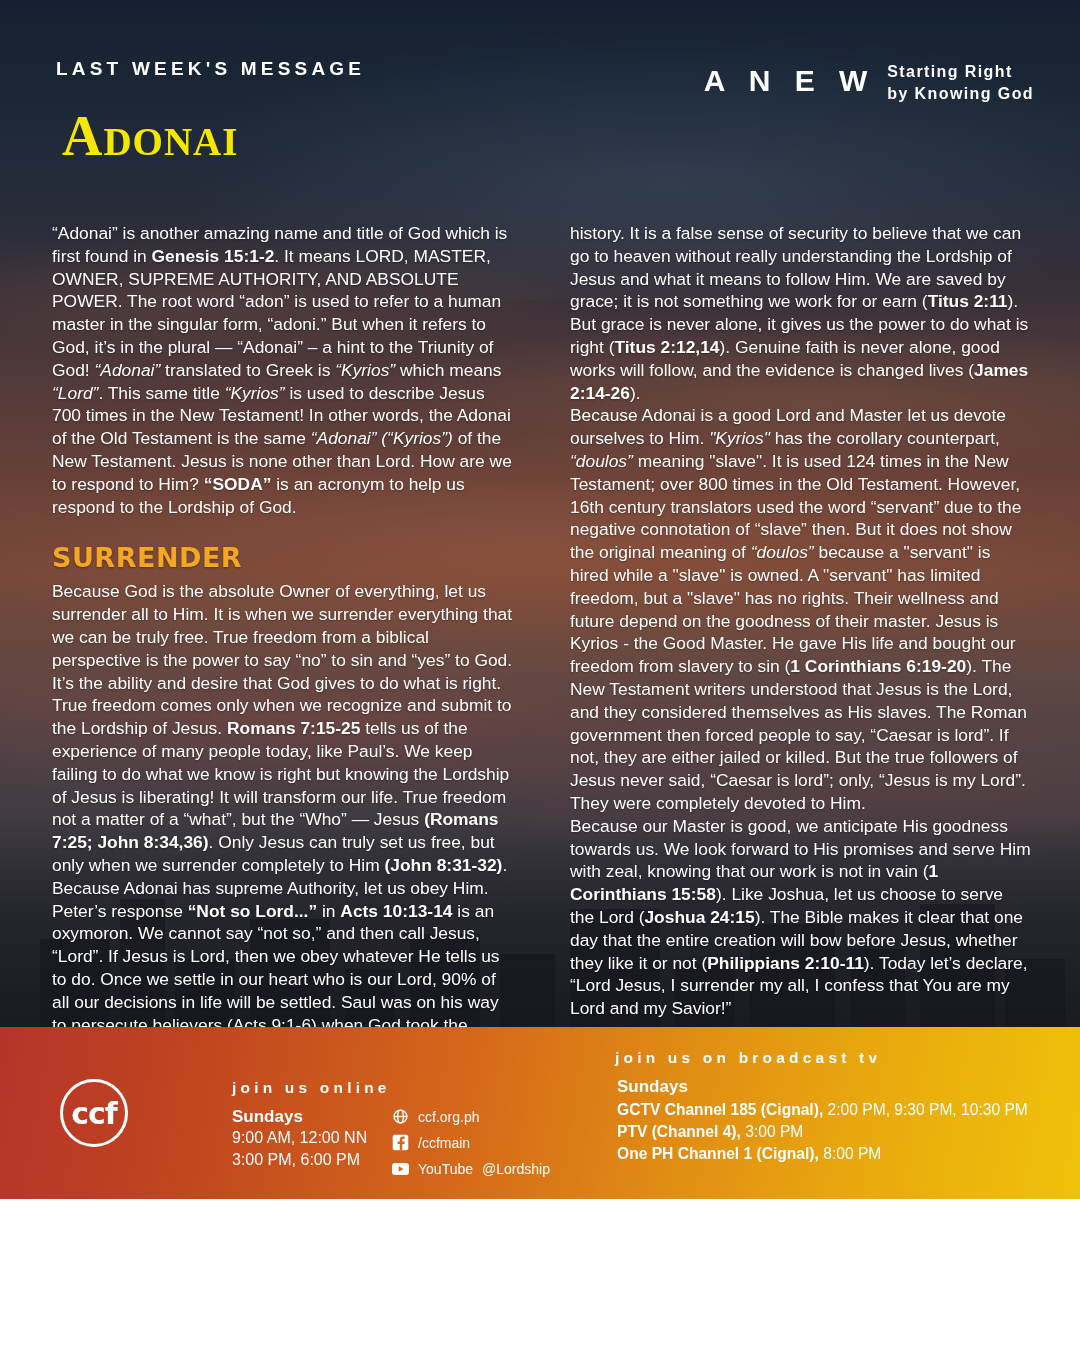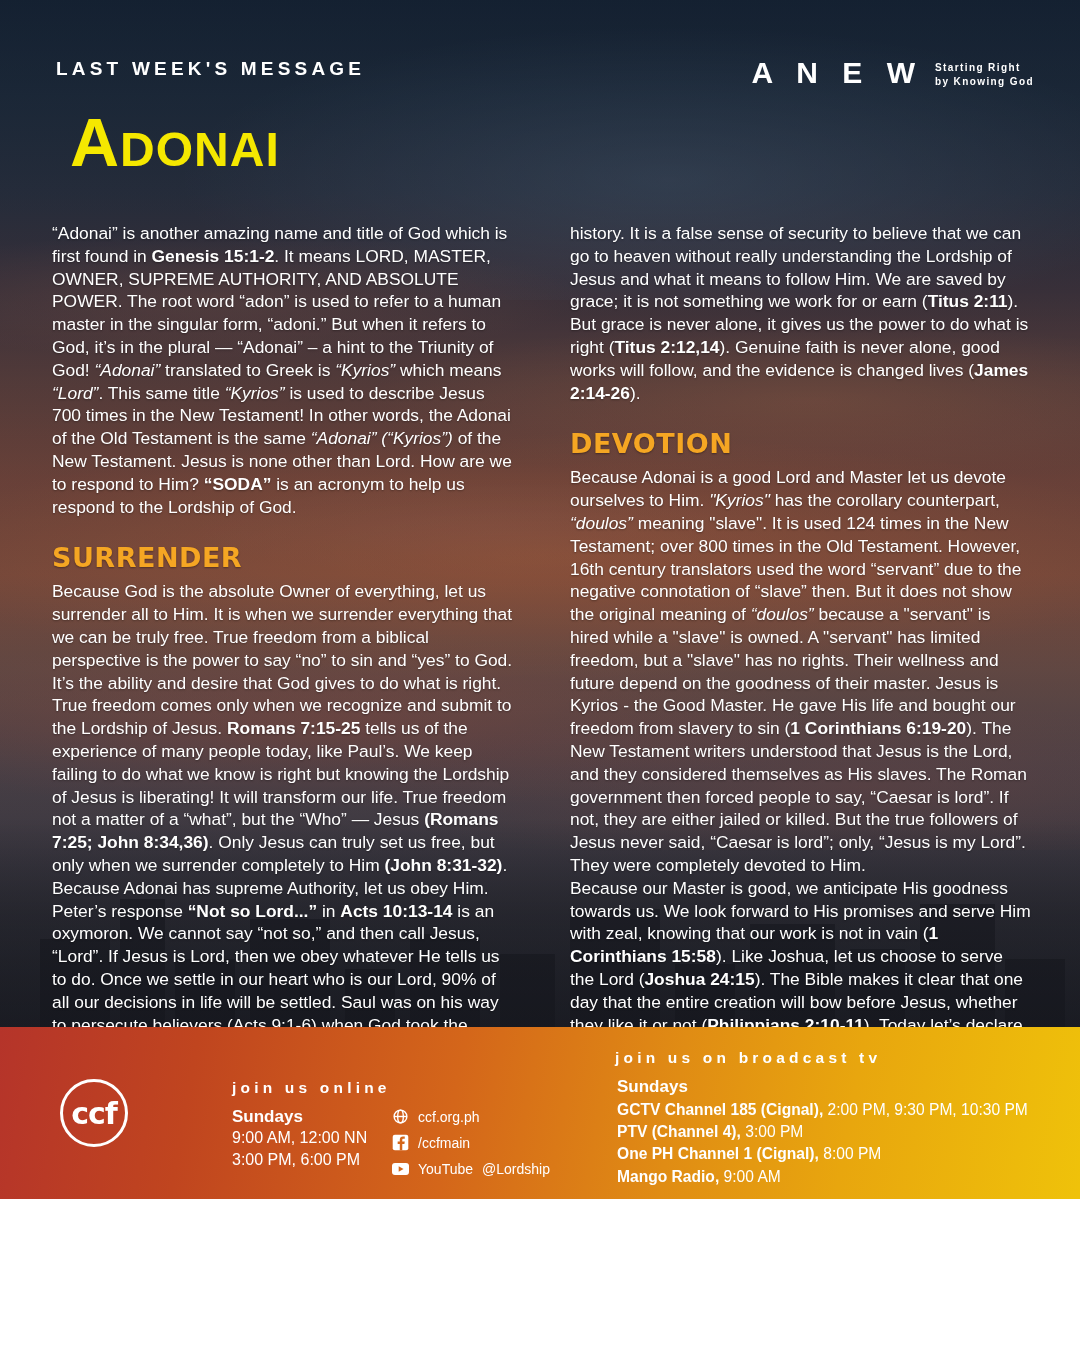--- a/index.html
+++ b/index.html
@@ -73,28 +73,28 @@
   .lastweek {
     color: #fff; font-size: 19px; font-weight: bold; letter-spacing: 4.2px;
     text-transform: uppercase;
   }
   .brandwrap { display: flex; align-items: center; gap: 12px; }
   .anew {
     color: #fff; font-size: 30px; font-weight: bold; letter-spacing: 8px;
     line-height: 1;
   }
   .tagline {
-    color: #fff; font-size: 10px; font-weight: bold; letter-spacing: 1.4px;
+    color: #fff; font-size: 16px; font-weight: bold; letter-spacing: 1.4px;
     line-height: 1.35; padding-top: 3px; text-align: left;
   }
   .title {
-    position: absolute; top: 108px; left: 70px;
-    color: #f5e800; font-size: 68px; font-weight: bold;
+    position: absolute; top: 108px; left: 62px;
+    color: #f5e800; font-size: 56px; font-weight: bold;
     letter-spacing: 1px; line-height: 1;
-    font-family: Liberation Sans, sans-serif;
+    font-family: Liberation Serif, serif;
   }
   .title-text {
     font-variant: small-caps;
   }
 
   
   .cols {
     position: absolute; top: 222px; left: 52px; width: 980px;
     display: flex; gap: 56px;
   }
@@ -189,21 +189,20 @@
 
       <h2 class="section">SURRENDER</h2>
       <p class="body">Because God is the absolute Owner of everything, let us surrender all to Him. It is when we surrender everything that we can be truly free. True freedom from a biblical perspective is the power to say “no” to sin and “yes” to God. It’s the ability and desire that God gives to do what is right. True freedom comes only when we recognize and submit to the Lordship of Jesus. <b>Romans 7:15-25</b> tells us of the experience of many people today, like Paul’s. We keep failing to do what we know is right but knowing the Lordship of Jesus is liberating! It will transform our life. True freedom not a matter of a “what”, but the “Who” — Jesus <b>(Romans 7:25; John 8:34,36)</b>. Only Jesus can truly set us free, but only when we surrender completely to Him <b>(John 8:31-32)</b>.</p>
 
       <p class="body">Because Adonai has supreme Authority, let us obey Him. Peter’s response <b>“Not so Lord...”</b> in <b>Acts 10:13-14</b> is an oxymoron. We cannot say “not so,” and then call Jesus, “Lord”. If Jesus is Lord, then we obey whatever He tells us to do. Once we settle in our heart who is our Lord, 90% of all our decisions in life will be settled. Saul was on his way to persecute believers (Acts 9:1-6) when God took the initiative to appear Him. When Jesus told him who He was, Paul responded properly with, “What shall I do, Lord <i>(Kyrios)</i>?”, and the rest is</p>
     </div>
 
     <div class="col">
       <p class="body">history. It is a false sense of security to believe that we can go to heaven without really understanding the Lordship of Jesus and what it means to follow Him. We are saved by grace; it is not something we work for or earn (<b>Titus 2:11</b>). But grace is never alone, it gives us the power to do what is right (<b>Titus 2:12,14</b>). Genuine faith is never alone, good works will follow, and the evidence is changed lives (<b>James 2:14-26</b>).</p>
 
-      <h2 class="section">DEVOTION</h2>
       <p class="body">Because Adonai is a good Lord and Master let us devote ourselves to Him. <i>"Kyrios"</i> has the corollary counterpart, <i>“doulos”</i> meaning "slave". It is used 124 times in the New Testament; over 800 times in the Old Testament. However, 16th century translators used the word “servant” due to the negative connotation of “slave” then. But it does not show the original meaning of <i>“doulos”</i> because a "servant" is hired while a "slave" is owned. A "servant" has limited freedom, but a "slave" has no rights. Their wellness and future depend on the goodness of their master. Jesus is Kyrios - the Good Master. He gave His life and bought our freedom from slavery to sin (<b>1 Corinthians 6:19-20</b>). The New Testament writers understood that Jesus is the Lord, and they considered themselves as His slaves. The Roman government then forced people to say, “Caesar is lord”. If not, they are either jailed or killed. But the true followers of Jesus never said, “Caesar is lord”; only, “Jesus is my Lord”. They were completely devoted to Him.</p>
 
       <p class="body">Because our Master is good, we anticipate His goodness towards us. We look forward to His promises and serve Him with zeal, knowing that our work is not in vain (<b>1 Corinthians 15:58</b>). Like Joshua, let us choose to serve the Lord (<b>Joshua 24:15</b>). The Bible makes it clear that one day that the entire creation will bow before Jesus, whether they like it or not (<b>Philippians 2:10-11</b>). Today let’s declare, “Lord Jesus, I surrender my all, I confess that You are my Lord and my Savior!”</p>
     </div>
   </div>
 
   <div class="footer">
     <div class="footer-inner">
       <div class="ccf-logo">
         <span>ccf</span>
@@ -247,17 +246,16 @@
           <span>@Lordship</span>
         </div>
       </div>
 
       <div class="fhead tv">join us on broadcast tv</div>
       <div class="tv-block">
         <div class="day">Sundays</div>
         <div><b>GCTV Channel 185 (Cignal),</b> <span>2:00 PM, 9:30 PM, 10:30 PM</span></div>
         <div><b>PTV (Channel 4),</b> <span>3:00 PM</span></div>
         <div><b>One PH Channel 1 (Cignal),</b> <span>8:00 PM</span></div>
-        <div><b>Mango Radio,</b> <span>9:00 AM</span></div>
       </div>
     </div>
   </div>
 </div>
 
 </body></html>

